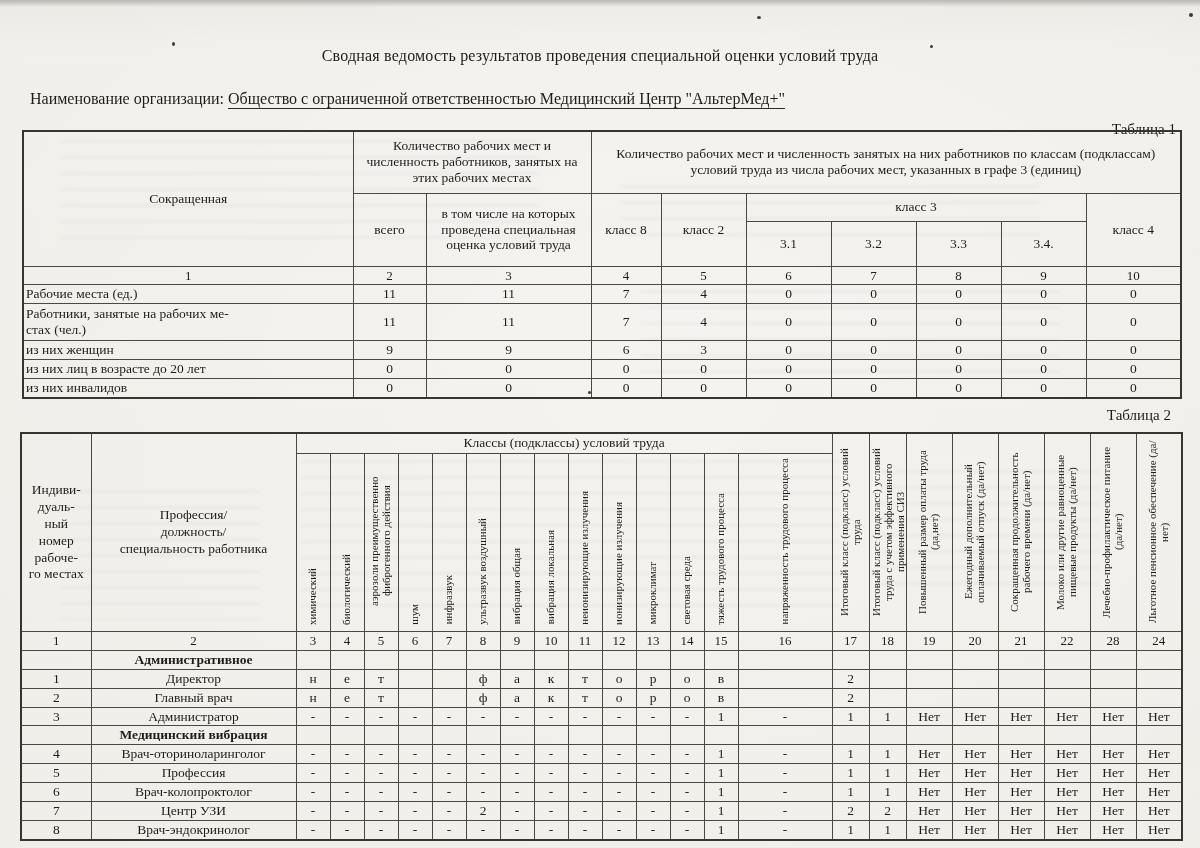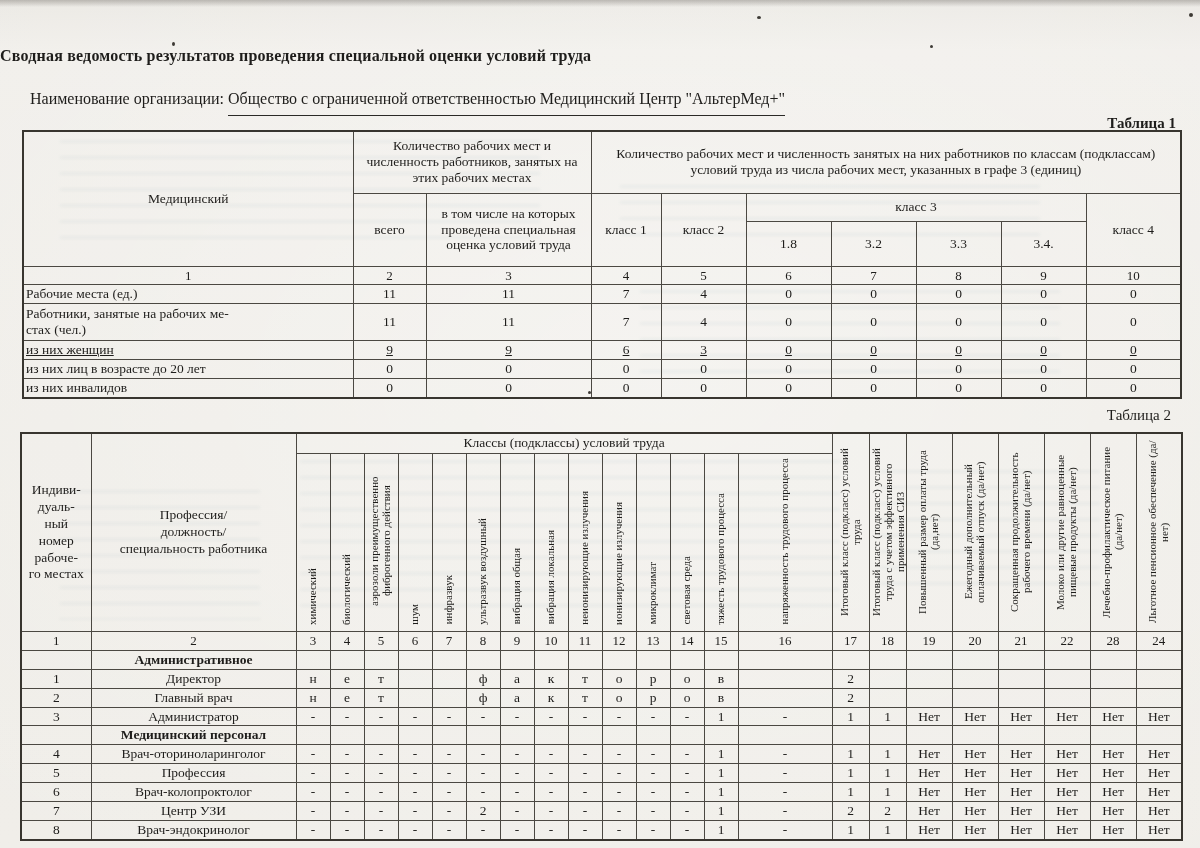--- a/index.html
+++ b/index.html
@@ -15,43 +15,43 @@
     background:
       radial-gradient(ellipse 1400px 900px at 55% 45%, rgba(255,255,255,.35), rgba(0,0,0,0) 70%),
       linear-gradient(180deg,#ebe9e4 0%,#f1efeb 6%,#efede8 50%,#f0eee9 100%);
   }
   .edge-top{ position:absolute; top:0; left:0; right:0; height:7px;
     background:linear-gradient(180deg, rgba(70,64,58,.30), rgba(70,64,58,0)); }
   .speck{ position:absolute; background:#3d3a35; border-radius:50%; }
   .bleed{ position:absolute; pointer-events:none; filter:blur(1.6px); opacity:.5;
     background:repeating-linear-gradient(180deg, rgba(98,138,148,.12) 0 3px, rgba(0,0,0,0) 3px 16px); }
 
-  .title{ position:absolute; top:47px; left:0; right:0; 
-    font-weight:bold; font-size:16px; letter-spacing:.2px; }
+  .title{ position:absolute; top:47px; left:0; right:0; text-align:center;
+    font-weight:normal; font-size:16px; letter-spacing:.2px; }
   .orgline{ position:absolute; top:90px; left:30px; font-size:16px; }
-  .org-name{ border-bottom:1px solid #2b2a27; padding-bottom:8px; }
+  .org-name{ border-bottom:1px solid #2b2a27; padding-bottom:1px; }
   .cap{ position:absolute; font-size:15px; }
-  .cap1{ top:115px; right:24px;font-weight:bold; }
+  .cap1{ top:121px; right:24px; }
   .cap2{ top:407px; right:29px; }
 
   table.t{ position:absolute; border-collapse:collapse; table-layout:fixed;
     border:2px solid #38352f; }
   .t th,.t td{ border:1px solid #4b4842; font-weight:normal; text-align:center;
     vertical-align:middle; padding:1px 2px; font-size:13.5px; line-height:1.18; overflow:hidden; }
 
   
   .t1{ left:22px; top:130px; width:1158px; }
   .t1 thead tr:nth-child(1){ height:62px; }
   .t1 thead tr:nth-child(2){ height:28px; }
   .t1 thead tr:nth-child(3){ height:45px; }
   .t1 thead tr:nth-child(4){ height:17px; }
   .t1 thead tr:nth-child(4) td{ font-size:13px; }
   .t1 tbody tr:nth-child(1){ height:19px; }
   .t1 tbody tr:nth-child(2){ height:37px; }
-  .t1 tbody tr:nth-child(3){ height:18px;text-decoration:underline; }
+  .t1 tbody tr:nth-child(3){ height:18px; }
   .t1 tbody tr:nth-child(4){ height:17px; }
   .t1 tbody tr:nth-child(5){ height:17px; }
   .t1 tbody td.rowlabel{ text-align:left; white-space:pre-line; }
 
   
   .t2{ left:20px; top:432px; width:1161px; }
   .t2 thead tr:nth-child(1){ height:20px; }
   .t2 thead tr:nth-child(2){ height:173px; }
   .t2 thead tr:nth-child(3){ height:18px; }
   .t2 thead tr:nth-child(3) td{ font-size:13px; }
@@ -103,34 +103,34 @@
       <col style="width:70px">
         <col style="width:85px">
         <col style="width:85px">
       <col style="width:85px">
         <col style="width:85px">
         <col style="width:85px">
         <col style="width:95px">
     </colgroup>
     <thead>
       <tr>
-        <th rowspan="3">Медицинский</th>
+        <th rowspan="3">Сокращенная</th>
         <th colspan="2">Количество рабочих мест и численность работников, занятых на этих рабочих местах</th>
         <th colspan="7">Количество рабочих мест и численность занятых на них работников по классам (подклассам) условий труда из числа рабочих мест, указанных в графе 3 (единиц)</th>
       </tr>
       <tr>
         <th rowspan="2">всего</th>
         <th rowspan="2">в том числе на которых проведена специальная оценка условий труда</th>
-        <th rowspan="2">класс 1</th>
+        <th rowspan="2">класс 8</th>
         <th rowspan="2">класс 2</th>
         <th colspan="4">класс 3</th>
         <th rowspan="2">класс 4</th>
       </tr>
       <tr>
-        <th>1.8</th>
+        <th>3.1</th>
         <th>3.2</th>
         <th>3.3</th>
         <th>3.4.</th>
       </tr>
       <tr id="t1-nums">
           <td>1</td>
           <td>2</td>
           <td>3</td>
           <td>4</td>
           <td>5</td>
@@ -399,21 +399,21 @@
           <td>1</td>
           <td>Нет</td>
           <td>Нет</td>
           <td>Нет</td>
           <td>Нет</td>
           <td>Нет</td>
           <td>Нет</td>
         </tr>
         <tr>
           <td></td>
-          <td class="section">Медицинский персонал</td>
+          <td class="section">Медицинский вибрация</td>
           <td></td>
           <td></td>
           <td></td>
           <td></td>
           <td></td>
           <td></td>
           <td></td>
           <td></td>
           <td></td>
           <td></td>

